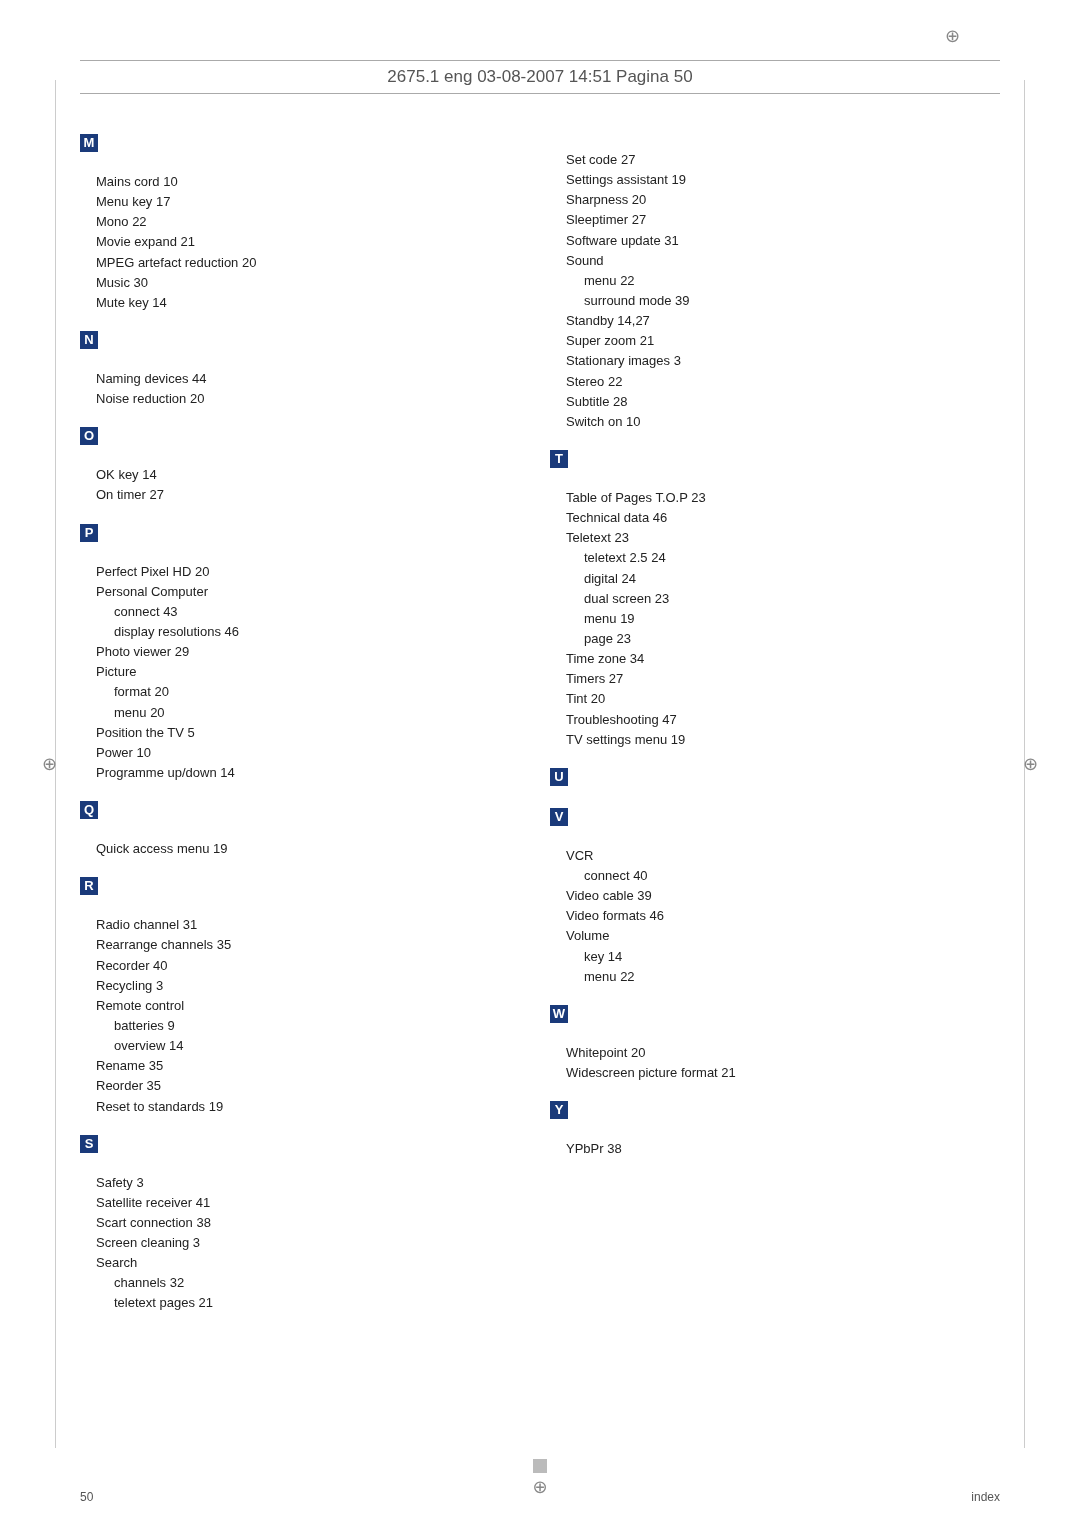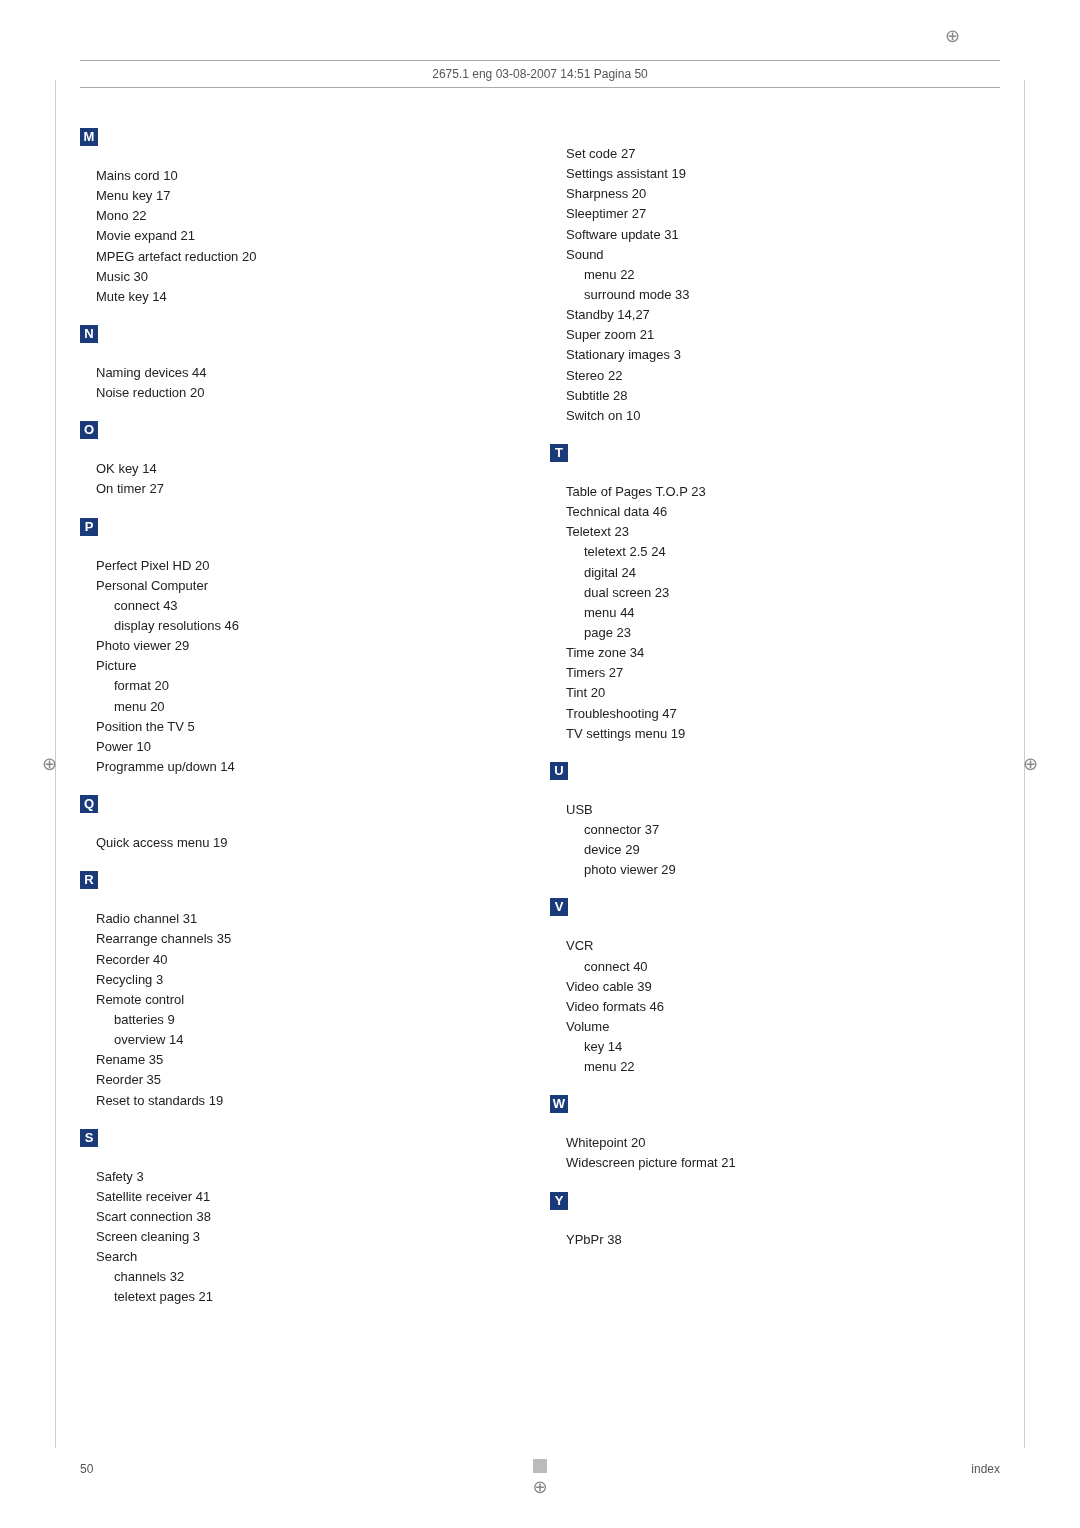--- a/index.html
+++ b/index.html
@@ -23,21 +23,21 @@
 
     
     .header-bar {
       display: flex;
       justify-content: center;
       align-items: center;
       border-top: 1px solid #aaa;
       border-bottom: 1px solid #aaa;
       padding: 6px 0;
       margin-bottom: 40px;
-      font-size: 12px;
+      font-size: 17px;
       color: #555;
       position: relative;
     }
 
     
     .columns {
       display: flex;
       gap: 0;
     }
     .col-left {
@@ -75,21 +75,21 @@
       font-size: 13px;
       color: #222;
     }
     .section-entries li.indented {
       padding-left: 18px;
     }
 
     
     .page-footer {
       position: absolute;
-      bottom: 52px;
+      bottom: 24px;
       left: 80px;
       right: 80px;
       display: flex;
       justify-content: space-between;
       font-size: 12px;
       color: #555;
     }
 
     
     .margin-line-left {
@@ -260,57 +260,51 @@
 
       <div class="index-section">
         <ul class="section-entries">
           <li>Set code  27</li>
           <li>Settings assistant  19</li>
           <li>Sharpness  20</li>
           <li>Sleeptimer  27</li>
           <li>Software update  31</li>
           <li>Sound</li>
           <li class="indented">menu  22</li>
-          <li class="indented">surround mode  33</li>
+          <li class="indented">surround mode  39</li>
           <li>Standby  14,27</li>
           <li>Super zoom  21</li>
           <li>Stationary images  3</li>
           <li>Stereo  22</li>
           <li>Subtitle  28</li>
           <li>Switch on  10</li>
         </ul>
       </div>
 
       <div class="index-section">
         <div class="section-letter">T</div>
         <ul class="section-entries">
           <li>Table of Pages T.O.P  23</li>
           <li>Technical data  46</li>
           <li>Teletext  23</li>
           <li class="indented">teletext 2.5  24</li>
           <li class="indented">digital  24</li>
           <li class="indented">dual screen  23</li>
-          <li class="indented">menu  44</li>
+          <li class="indented">menu  19</li>
           <li class="indented">page  23</li>
           <li>Time zone  34</li>
           <li>Timers  27</li>
           <li>Tint  20</li>
           <li>Troubleshooting  47</li>
           <li>TV settings menu  19</li>
         </ul>
       </div>
 
       <div class="index-section">
         <div class="section-letter">U</div>
-        <ul class="section-entries">
-          <li>USB</li>
-          <li class="indented">connector  37</li>
-          <li class="indented">device  29</li>
-          <li class="indented">photo viewer  29</li>
-        </ul>
       </div>
 
       <div class="index-section">
         <div class="section-letter">V</div>
         <ul class="section-entries">
           <li>VCR</li>
           <li class="indented">connect  40</li>
           <li>Video cable  39</li>
           <li>Video formats  46</li>
           <li>Volume</li>

